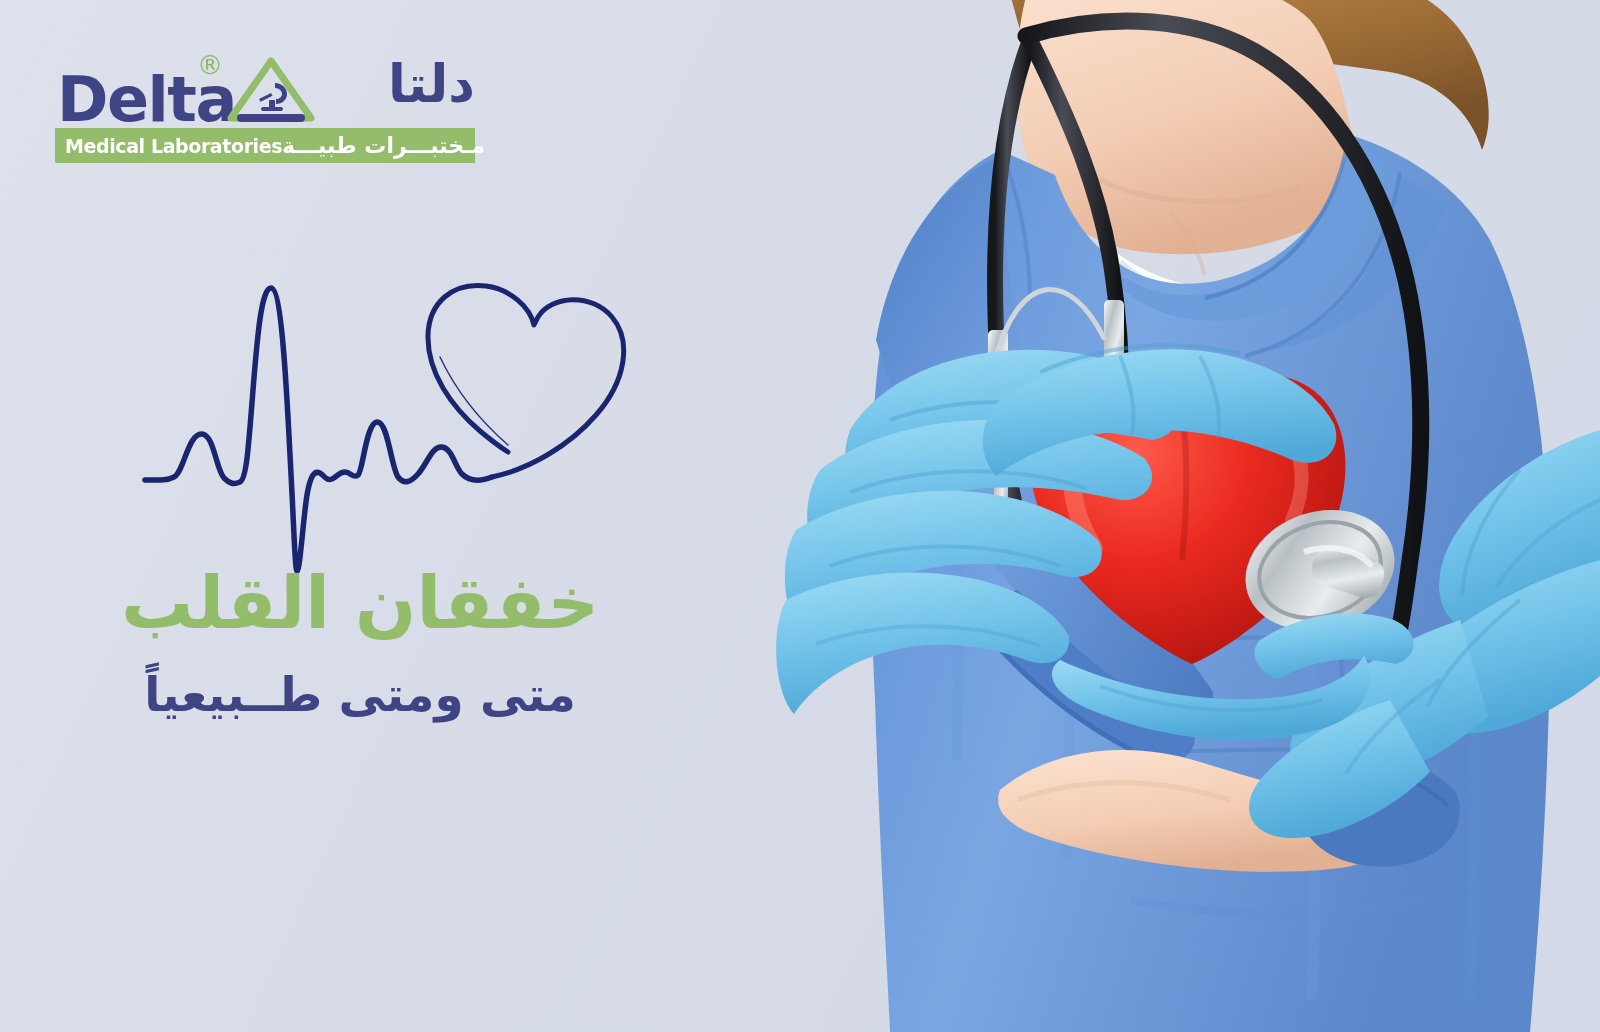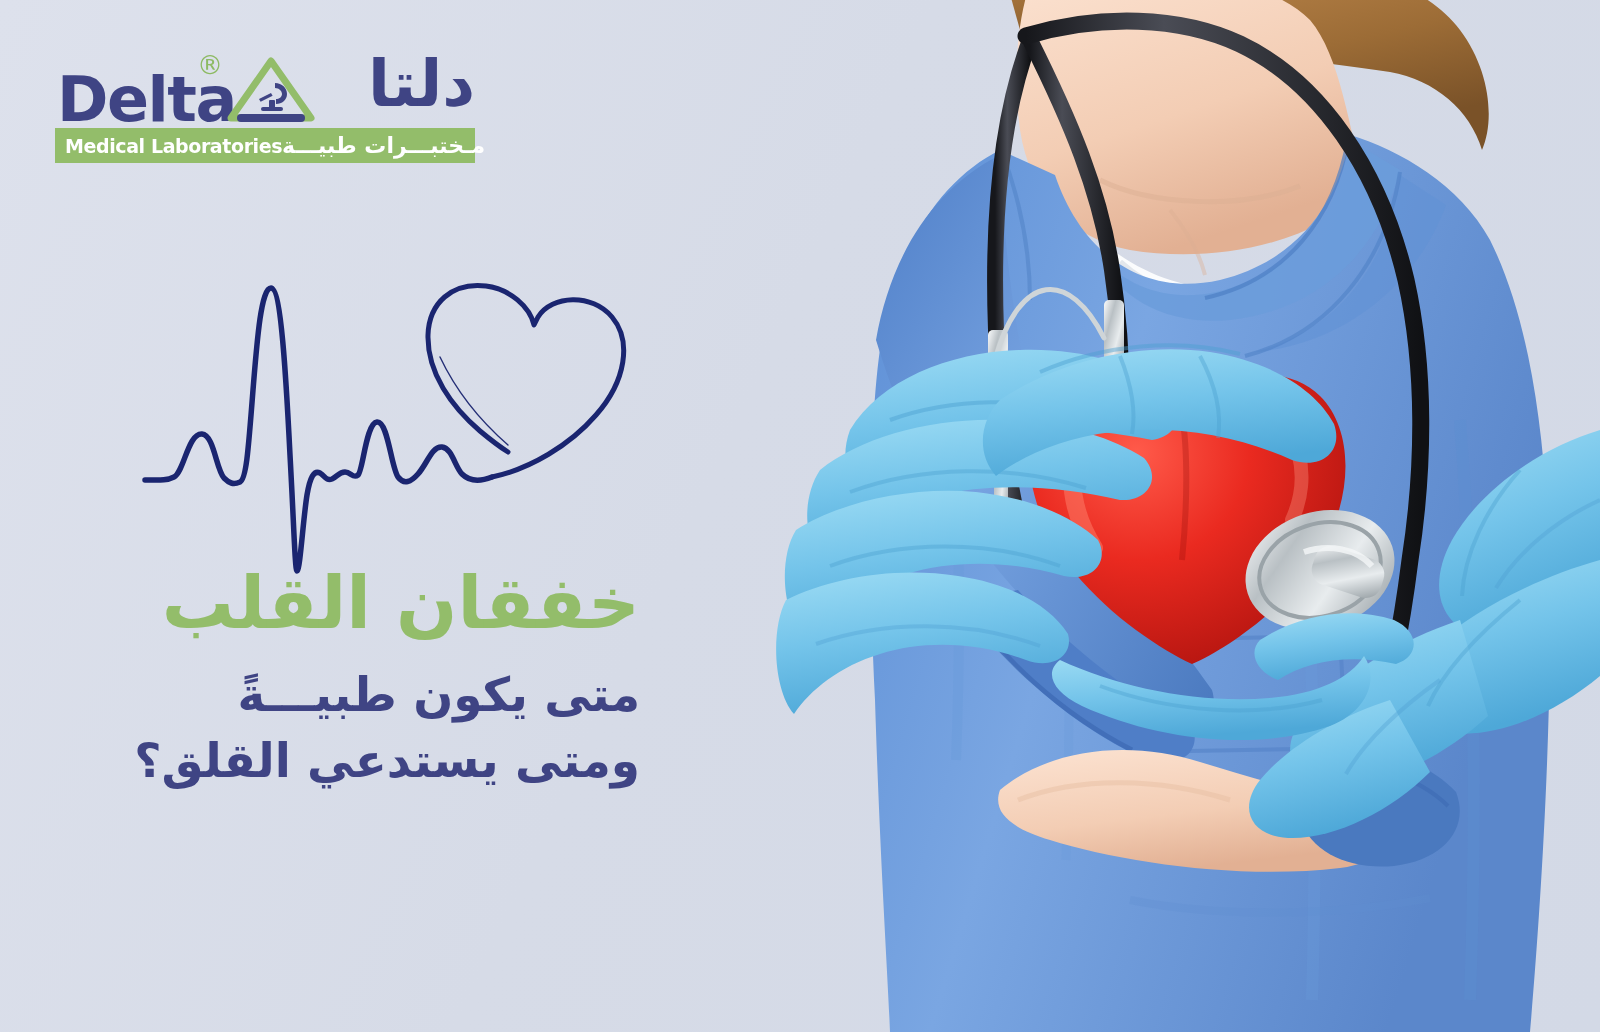--- a/index.html
+++ b/index.html
@@ -62,21 +62,21 @@
     width: 92px;
     height: 70px;
   }
   .logo-arabic {
     position: absolute;
     right: 0px;
     top: -2px;
     direction: rtl;
     font-family: "DejaVu Sans", "Liberation Sans", sans-serif;
     font-weight: bold;
-    font-size: 64px;
+    font-size: 52px;
     color: #3f4484;
     line-height: 76px;
     letter-spacing: 0px;
     margin-left: 47px;
   }
   .logo-bar {
     position: absolute;
     left: 0;
     top: 80px;
     width: 420px;
@@ -114,21 +114,21 @@
     width: 500px;
     height: 340px;
   }
 
   
   #headline-block {
     position: absolute;
     right: 960px;
     top: 560px;
     width: 560px;
-    text-align: right;
+    text-align: center;
     direction: rtl;
   }
   #headline {
     font-family: "DejaVu Sans", "Liberation Sans", sans-serif;
     font-weight: bold;
     font-size: 72px;
     line-height: 86px;
     color: #93bd6a;
     margin: 0;
     white-space: nowrap;
@@ -218,22 +218,21 @@
              C 390 52, 370 34, 346 31
              C 312 27, 289 48, 288 80
              C 287 118, 312 152, 340 176
              C 352 186, 360 192, 368 197" fill="none" stroke="#1a2570" stroke-width="5" stroke-linecap="round" stroke-linejoin="round"></path>
 
     <path d="M300 102 C 318 140, 345 170, 368 190" fill="none" stroke="#1a2570" stroke-width="1.4" stroke-linecap="round" opacity="0.95"></path>
   </svg>
 
   <div id="headline-block">
     <h1 id="headline">خفقان القلب</h1>
-    <p class="subline" id="subline-1">متى يكون طبيـــةً</p>
-    <p class="subline" id="subline-2">ومتى يستدعي القلق؟</p>
+    <p class="subline" id="subline-1">متى ومتى طــبيعياً</p>
   </div>
 
   <svg id="photo" viewBox="0 0 900 1032">
     <defs>
       <linearGradient id="gScrub" x1="0" y1="0" x2="1" y2="0.4">
         <stop offset="0" stop-color="#5d8fd6"></stop>
         <stop offset="0.42" stop-color="#7aa6e2"></stop>
         <stop offset="1" stop-color="#5b87cb"></stop>
       </linearGradient>
       <linearGradient id="gScrubSleeve" x1="0" y1="0" x2="1" y2="1">

